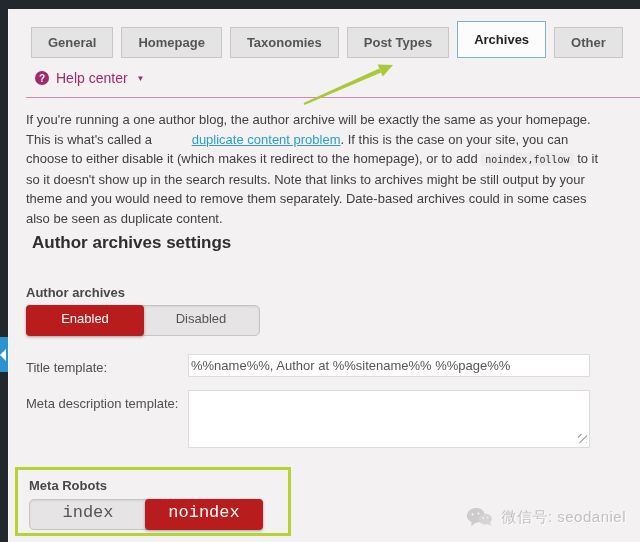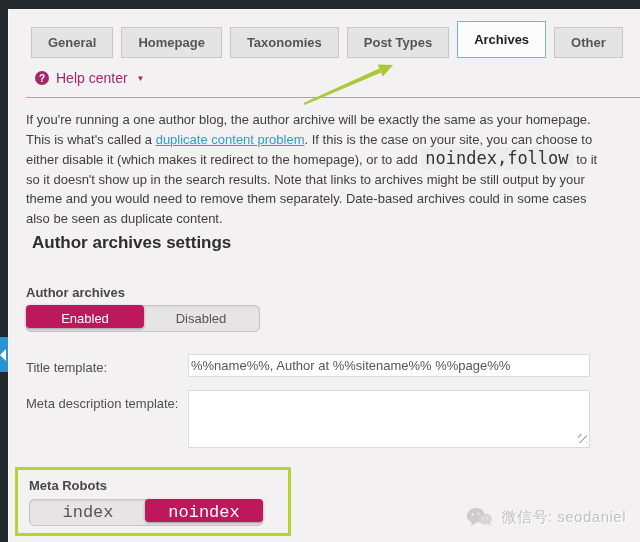--- a/index.html
+++ b/index.html
@@ -37,38 +37,38 @@
   .help .hlabel { color:#a4286a; font-size:14px; }
   .help .caret { color:#a4286a; font-size:8px; margin-left:2px; }
 
   .pinkline { position:absolute; left:17px; right:0; top:88px; border-top:1px solid #d48ab2; }
 
   
   .anno-arrow { position:absolute; left:0; top:0; width:632px; height:533px; pointer-events:none; z-index:3; }
 
   
   .intro { position:absolute; left:17px; top:101px; width:578px; font-size:13px; line-height:19.5px; color:#404040; }
-  .intro a { color:#2b9fc7; text-decoration:underline; cursor:pointer; }
+  .intro a { color:#2b9fc7; text-decoration:underline; cursor:pointer;margin-left:36px; }
   .intro code {
-    font-family:"DejaVu Sans Mono", monospace; font-size:17px; background:#ececec;
+    font-family:"DejaVu Sans Mono", monospace; font-size:10px; background:#ececec;
     color:#333; padding:1px 4px;
   }
 
   .section-heading { position:absolute; left:23px; top:224px; font-size:17px; font-weight:bold; color:#2e2e2e; }
 
   .field-label-bold { font-size:13px; font-weight:bold; color:#484848; }
   .aa-label { position:absolute; left:17px; top:276px; }
 
   
   .seg { display:flex; border:1px solid #c6c4c4; border-radius:5px; background:#e6e4e4; overflow:visible; box-shadow:inset 0 1px 2px rgba(0,0,0,0.08); }
   .seg .opt {
     width:116px; height:25px; line-height:25px; text-align:center;
     font-size:13px; color:#555; cursor:pointer; border-radius:4px;
   }
-  .seg .opt.on { background:#be185d; color:#fff; box-shadow:0 1px 3px rgba(0,0,0,0.35); height:23px; line-height:27px; margin:-1px; width:118px; }
+  .seg .opt.on { background:#b91c1c; color:#fff; box-shadow:0 1px 3px rgba(0,0,0,0.35); height:31px; line-height:27px; margin:-1px; width:118px; }
   .toggle-author { position:absolute; left:17px; top:296px; }
 
   
   .frm-label { position:absolute; left:17px; font-size:13px; color:#4f4f4f; }
   .lbl-title { top:351px; }
   .lbl-meta { top:387px; }
   .title-input {
     position:absolute; left:179px; top:345px; width:402px; height:23px;
     border:1px solid #dcdcdc; background:#fff; font-size:13px; color:#555;
     padding:0 2px; font-family:"Liberation Sans", sans-serif;

